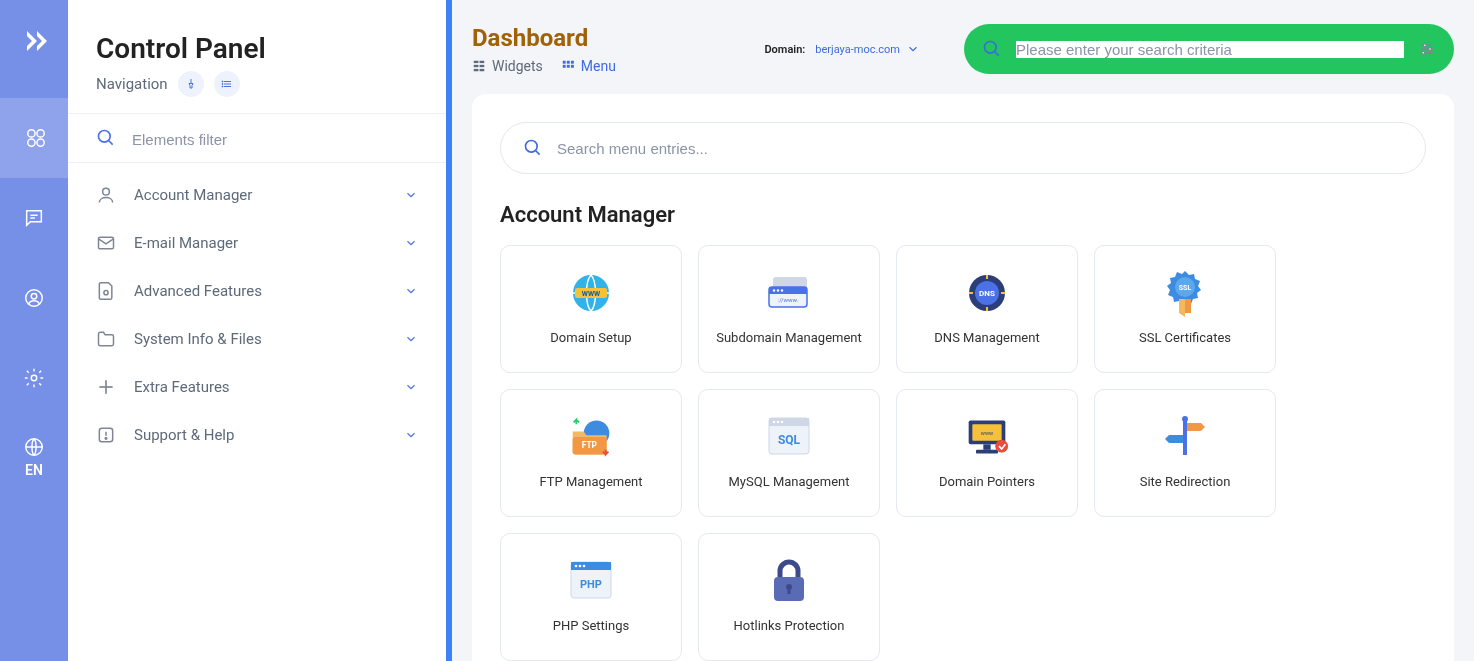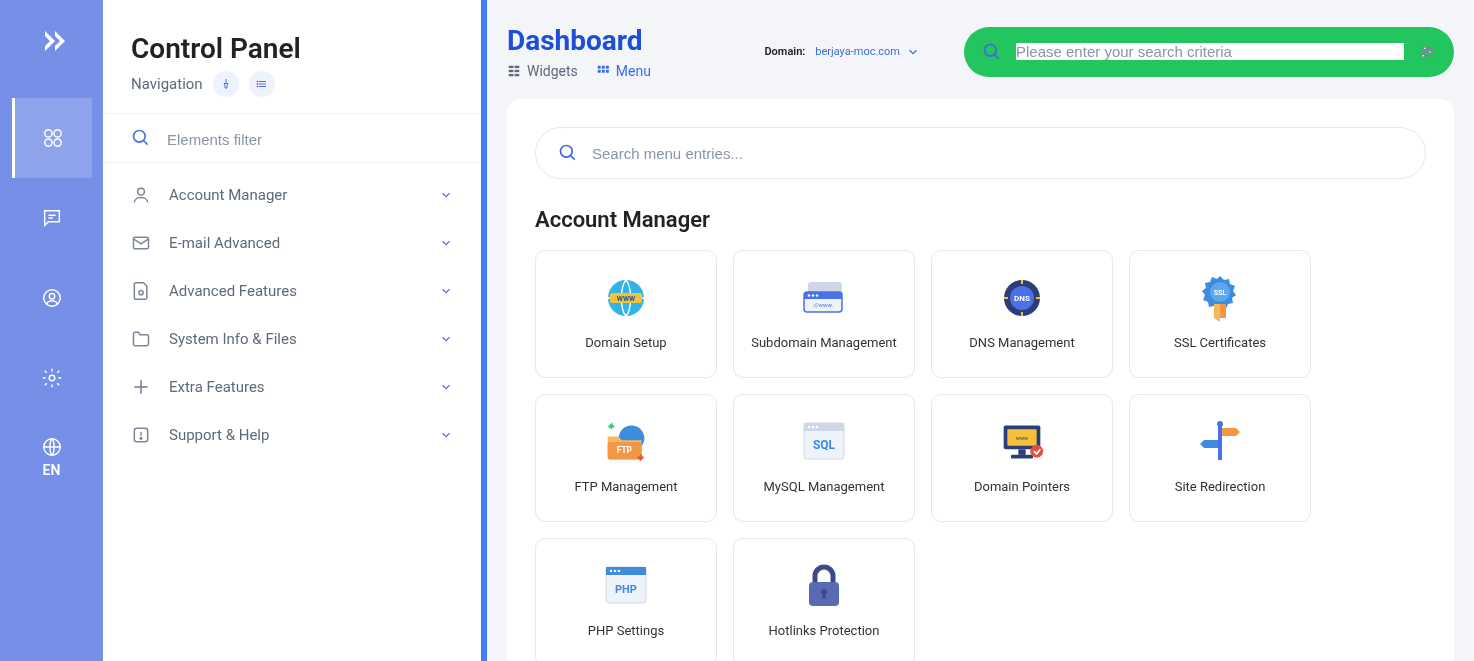--- a/index.html
+++ b/index.html
@@ -5,21 +5,21 @@
 * { box-sizing: border-box; margin: 0; padding: 0; }
 body {
   font-family: -apple-system, BlinkMacSystemFont, "Segoe UI", Roboto, Helvetica, Arial, sans-serif;
   background: #f3f5f9;
   width: 1474px;
   height: 661px;
   overflow: hidden;
   display: flex;
 }
 .icon-rail {
-  width: 103px;
+  width: 68px;
   background: #768fe7;
   display: flex;
   flex-direction: column;
   align-items: center;
   padding-top: 24px;
   flex-shrink: 0;
 }
 .icon-rail .logo { margin-bottom: 40px; color: #fff; }
 .icon-rail .rail-item {
   width: 80px; height: 80px;
@@ -67,21 +67,21 @@
   width: 20px; height: 20px;
   background: linear-gradient(180deg,#f6c13a 0%, #e89029 100%);
   border-radius: 3px;
   position: relative;
 }
 .nav-item .soft-icon::before { content:""; position:absolute; top:-4px; left:2px; width:4px; height:6px; background:#2f7de0; border-radius:1px;}
 .nav-item .soft-icon::after { content:""; position:absolute; top:-4px; right:2px; width:4px; height:6px; background:#e0392f; border-radius:1px;}
 
 .main { flex: 1; display: flex; flex-direction: column; }
 .topbar { display: flex; align-items: center; padding: 24px 20px 0 20px; gap: 24px; }
-.topbar .title-block h2 { font-size: 28px; font-weight: 700; color: #1d4ed8; }
+.topbar .title-block h2 { font-size: 24px; font-weight: 700; color: #a16207; }
 .topbar .title-block .subtools { display: flex; gap: 18px; margin-top: 6px; font-size: 14px; }
 .subtools .tool { display: flex; align-items: center; gap: 6px; cursor: pointer; }
 .subtools .tool.widgets { color: #5e6a7a; }
 .subtools .tool.menu { color: #3d6be0; }
 .domain-block { display: flex; align-items: center; gap: 10px; font-size: 11px; margin-left: auto; }
 .domain-block .lbl { font-weight: 600; color: #222; }
 .domain-block .val { color: #3d6be0; display: flex; align-items: center; gap: 6px; cursor: pointer; }
 .search-pill {
   display: flex; align-items: center; gap: 14px; background: #22c55e;
   border-radius: 999px; padding: 0 18px; height: 50px; width: 490px; margin-left: 20px;
@@ -199,21 +199,21 @@
           </svg>
         </span>
     </div>
     <div class="nav-item">
       <span class="nav-icon">
           <svg width="20" height="20" viewBox="0 0 24 24" stroke="currentColor" fill="none" stroke-width="1.8">
             <rect x="3" y="5" width="18" height="14" rx="2"></rect>
             <polyline points="3 7 12 13 21 7"></polyline>
           </svg>
         </span>
-      <span>E-mail Advanced</span>
+      <span>E-mail Manager</span>
       <span class="chev">
           <svg width="14" height="14" viewBox="0 0 24 24" stroke="currentColor" fill="none" stroke-width="2">
             <polyline points="6 9 12 15 18 9"></polyline>
           </svg>
         </span>
     </div>
     <div class="nav-item">
       <span class="nav-icon">
           <svg width="20" height="20" viewBox="0 0 24 24" stroke="currentColor" fill="none" stroke-width="1.8">
             <path d="M6 2h9l4 4v14a2 2 0 0 1-2 2H6a2 2 0 0 1-2-2V4a2 2 0 0 1 2-2z"></path>

